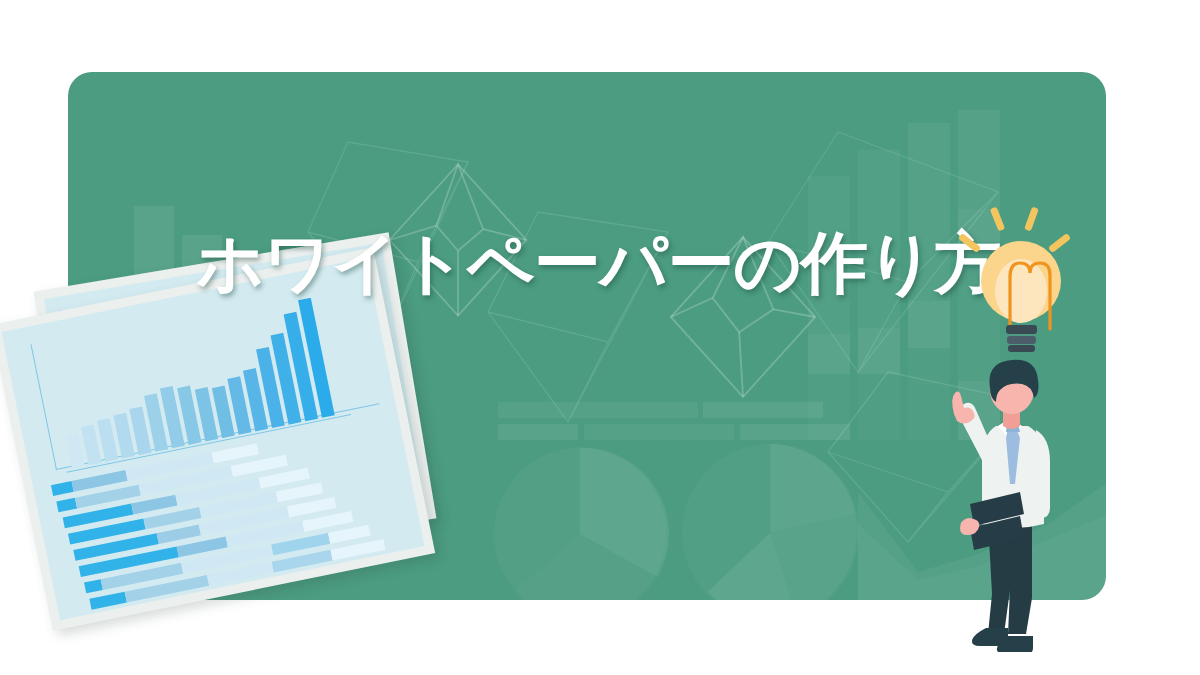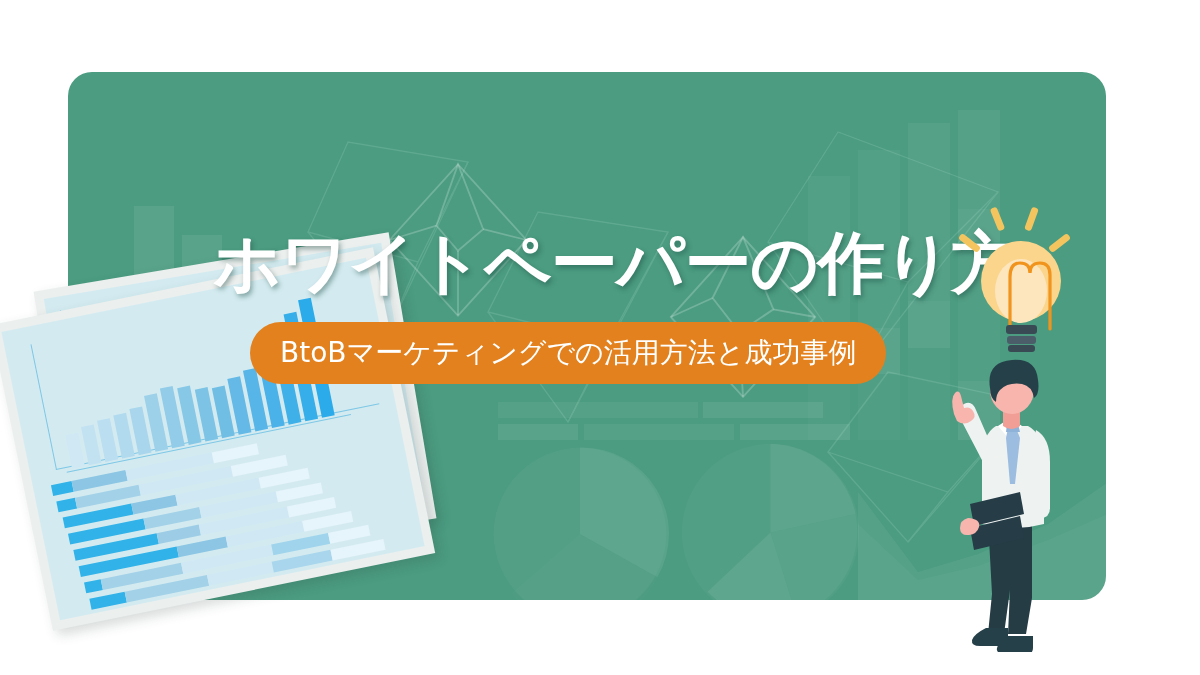--- a/index.html
+++ b/index.html
@@ -48,21 +48,20 @@
   .hbar i { position: absolute; top: 0; height: 100%; display: block; }
   .axis { position: absolute; background: #7ec7e6; height: 1px; }
 
   
   #title {
     position: absolute; left: 196px; top: 218px;
     font-size: 67px; font-weight: bold; color: #ffffff;
     letter-spacing: -1px; white-space: nowrap;
     text-shadow: 2px 3px 5px rgba(25,70,60,.42);
     font-family: "DejaVu Sans", "Liberation Sans", sans-serif;
-    margin-left: 17px;
   }
 
   
   #pill {
     position: absolute; left: 250px; top: 322px;
     height: 62px; padding: 0 30px;
     background: #e2811e; border-radius: 34px;
     display: flex; align-items: center; justify-content: center;
   }
   #pill span {
@@ -337,23 +336,20 @@
             <i style="left:82%;   width:18%; background:#e6f4fb;"></i>
           </div>
         </div>
         <div class="axis" style="left:30px; top:312px; width:290px;"></div>
       </div>
     </div>
   </div>
 
   <div id="title">ホワイトペーパーの作り方</div>
 
-  <div id="pill">
-    <span>BtoBマーケティングでの活用方法と成功事例</span>
-  </div>
 
   <div id="bulb">
     <div class="ray" style="left:32px; top:2px;  transform: rotate(-22deg);"></div>
     <div class="ray" style="left:66px; top:2px;  transform: rotate(20deg);"></div>
     <div class="ray" style="left:94px; top:26px; transform: rotate(52deg);"></div>
     <div class="ray" style="left:4px;  top:26px; transform: rotate(-52deg);"></div>
     <svg viewBox="0 0 118 160" style="position:absolute; inset:0;">
 
       <circle cx="59" cy="76" r="40" fill="#fbd58b"></circle>
       <ellipse cx="59" cy="86" rx="26" ry="32" fill="#fde6be"></ellipse>

